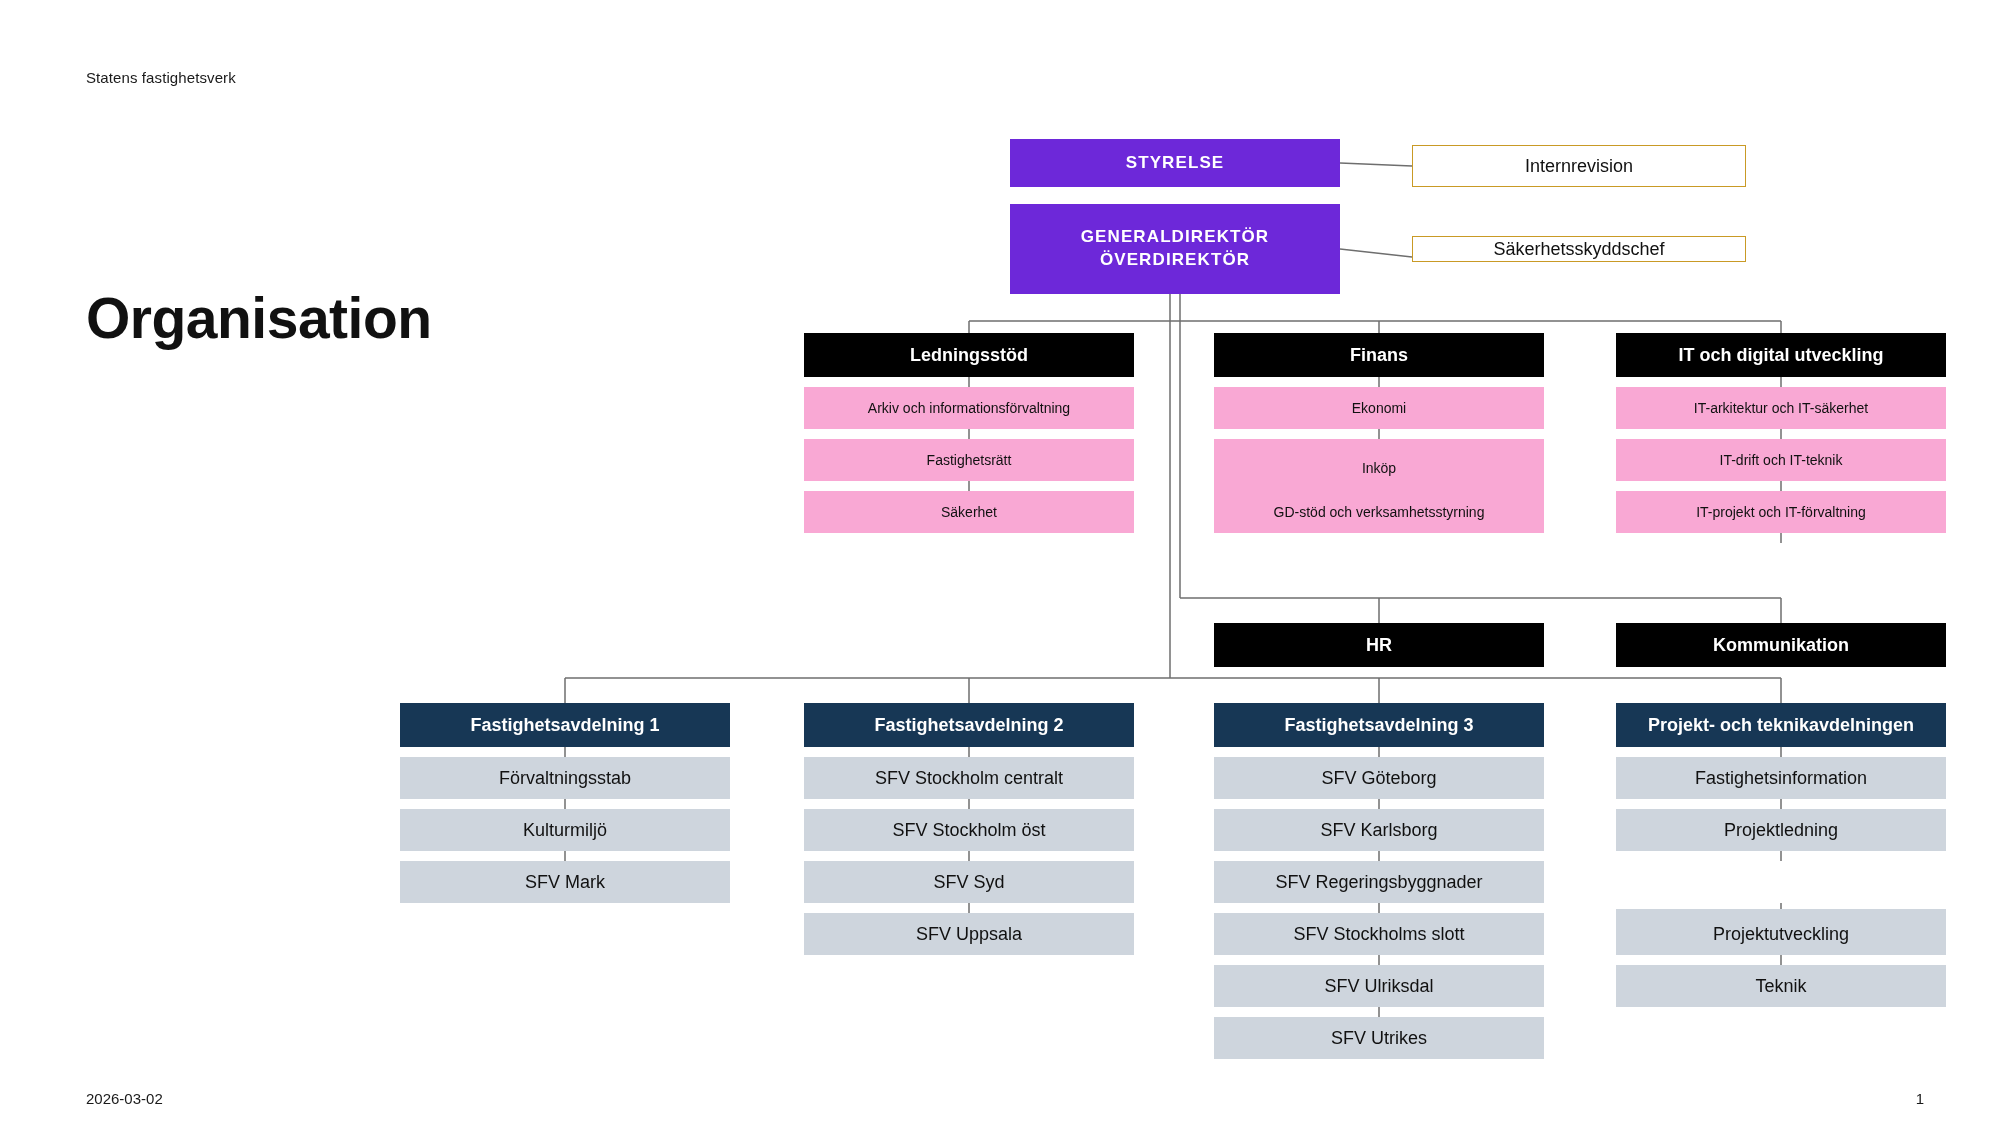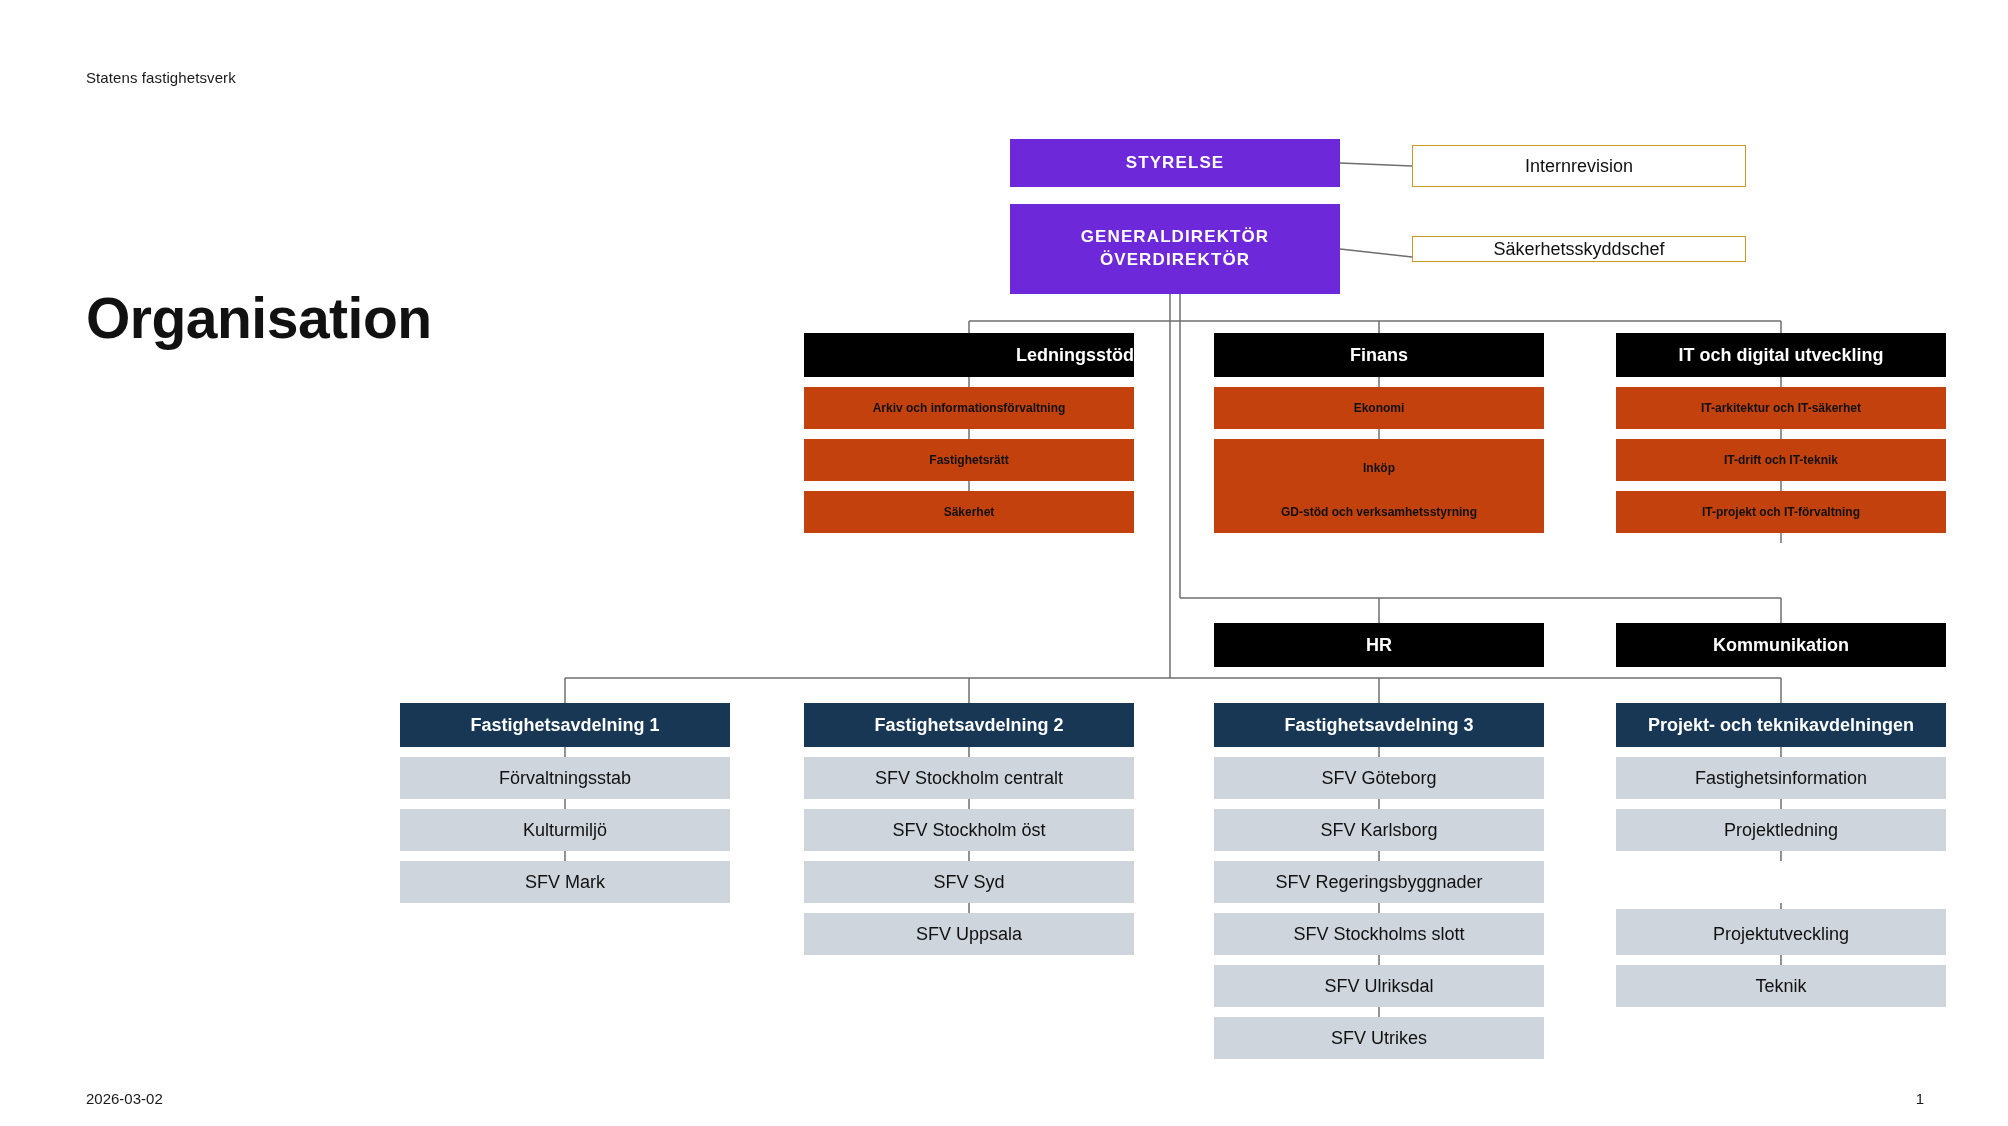--- a/index.html
+++ b/index.html
@@ -104,24 +104,24 @@
     font-weight: 700;
     font-size: 18px;
   }
   .node.navy {
     background: #173755;
     color: #ffffff;
     font-weight: 700;
     font-size: 18px;
   }
   .node.grey {
-    background: #c2410c;
-    color: #111111;
-    font-weight: 700;
-    font-size: 12px;
+    background: #f9a8d4;
+    color: #111111;
+    font-weight: 400;
+    font-size: 14px;
   }
   .node.bluegrey {
     background: #CED5DD;
     color: #111111;
     font-weight: 400;
     font-size: 18px;
   }
 </style>
 </head>
 <body>
@@ -184,21 +184,21 @@
     <div class="node gold-outline" style="left: 1412px; top: 145px; width: 334px; height: 42px;">
       <span class="node-label">Internrevision</span>
     </div>
     <div class="node gold" style="left: 1010px; top: 204px; width: 330px; height: 90px;">
       <span class="node-label">GENERALDIREKTÖR
 ÖVERDIREKTÖR</span>
     </div>
     <div class="node gold-outline" style="left: 1412px; top: 236px; width: 334px; height: 26px;">
       <span class="node-label">Säkerhetsskyddschef</span>
     </div>
-    <div class="node black" style="left: 804px; top: 333px; width: 330px; height: 44px; align-items: flex-end;">
+    <div class="node black" style="left: 804px; top: 333px; width: 330px; height: 44px;">
       <span class="node-label">Ledningsstöd</span>
     </div>
     <div class="node grey" style="left: 804px; top: 387px; width: 330px; height: 42px;">
       <span class="node-label">Arkiv och informationsförvaltning</span>
     </div>
     <div class="node grey" style="left: 804px; top: 439px; width: 330px; height: 42px;">
       <span class="node-label">Fastighetsrätt</span>
     </div>
     <div class="node grey" style="left: 804px; top: 491px; width: 330px; height: 42px;">
       <span class="node-label">Säkerhet</span>

